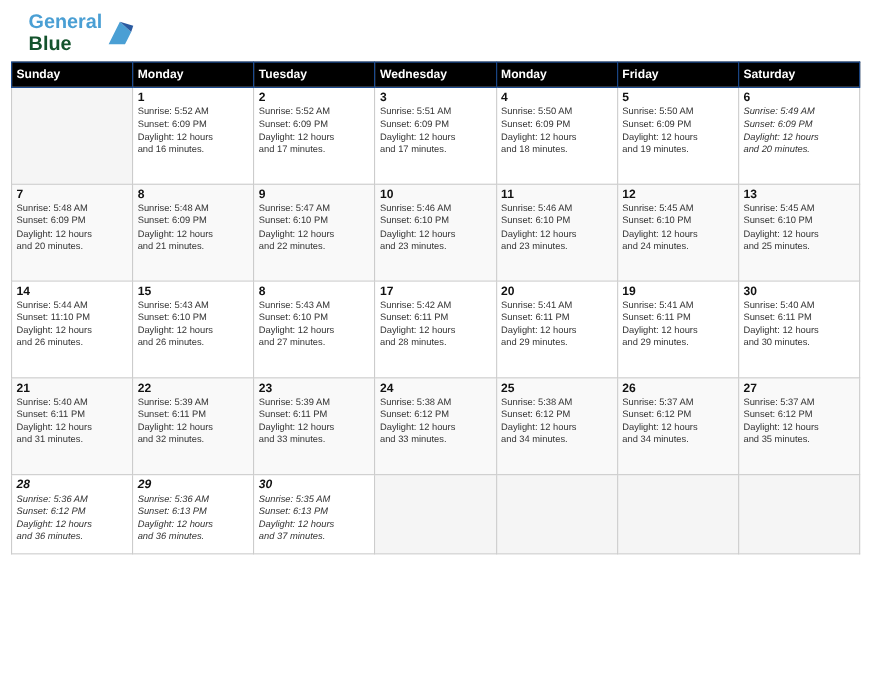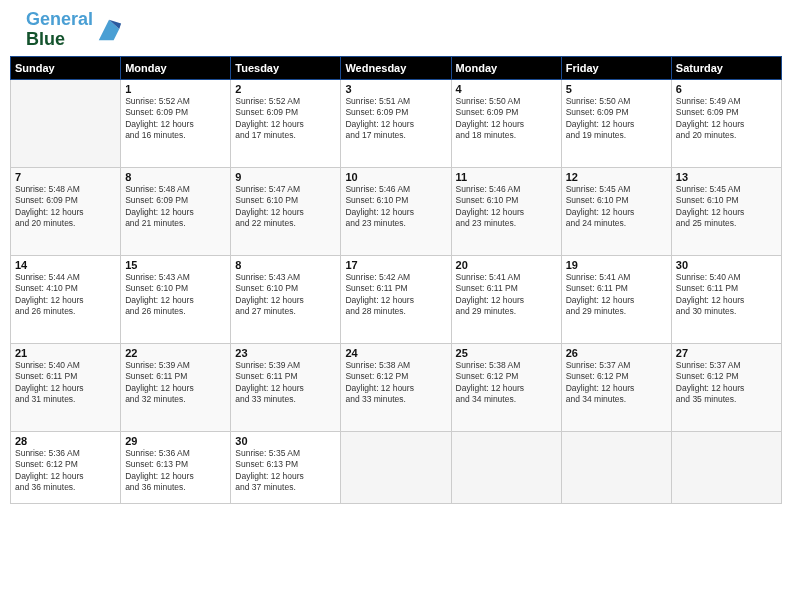--- a/index.html
+++ b/index.html
@@ -83,20 +83,21 @@
     .day-info {
       font-size: 8.5px;
       line-height: 1.35;
       color: #333;
     }
     .empty-cell {
       background: #f5f5f5 !important;
     }
     tbody tr:last-child td {
       height: 72px;
+      font-style: italic;
     }
   </style>
 </head>
 <body>
 
 <div class="header">
   <div class="logo">
     <div>
       <div class="logo-text">
         <span>General</span><br>
@@ -159,21 +160,21 @@
         </td>
         <td>
           <span class="day-number">5</span>
           <div class="day-info" style="white-space: pre-line;">Sunrise: 5:50 AM
 Sunset: 6:09 PM
 Daylight: 12 hours
 and 19 minutes.</div>
         </td>
         <td>
           <span class="day-number">6</span>
-          <div class="day-info" style="white-space: pre-line;">Sunrise: 5:49 AM
+          <div class="day-info" style="white-space: pre-line; font-style: italic;">Sunrise: 5:49 AM
 Sunset: 6:09 PM
 Daylight: 12 hours
 and 20 minutes.</div>
         </td>
       </tr>
       <tr>
         <td>
           <span class="day-number">7</span>
           <div class="day-info" style="white-space: pre-line;">Sunrise: 5:48 AM
 Sunset: 6:09 PM
@@ -220,21 +221,21 @@
           <div class="day-info" style="white-space: pre-line;">Sunrise: 5:45 AM
 Sunset: 6:10 PM
 Daylight: 12 hours
 and 25 minutes.</div>
         </td>
       </tr>
       <tr>
         <td>
           <span class="day-number">14</span>
           <div class="day-info" style="white-space: pre-line;">Sunrise: 5:44 AM
-Sunset: 4:10 PM
+Sunset: 11:10 PM
 Daylight: 12 hours
 and 26 minutes.</div>
         </td>
         <td>
           <span class="day-number">15</span>
           <div class="day-info" style="white-space: pre-line;">Sunrise: 5:43 AM
 Sunset: 6:10 PM
 Daylight: 12 hours
 and 26 minutes.</div>
         </td>

